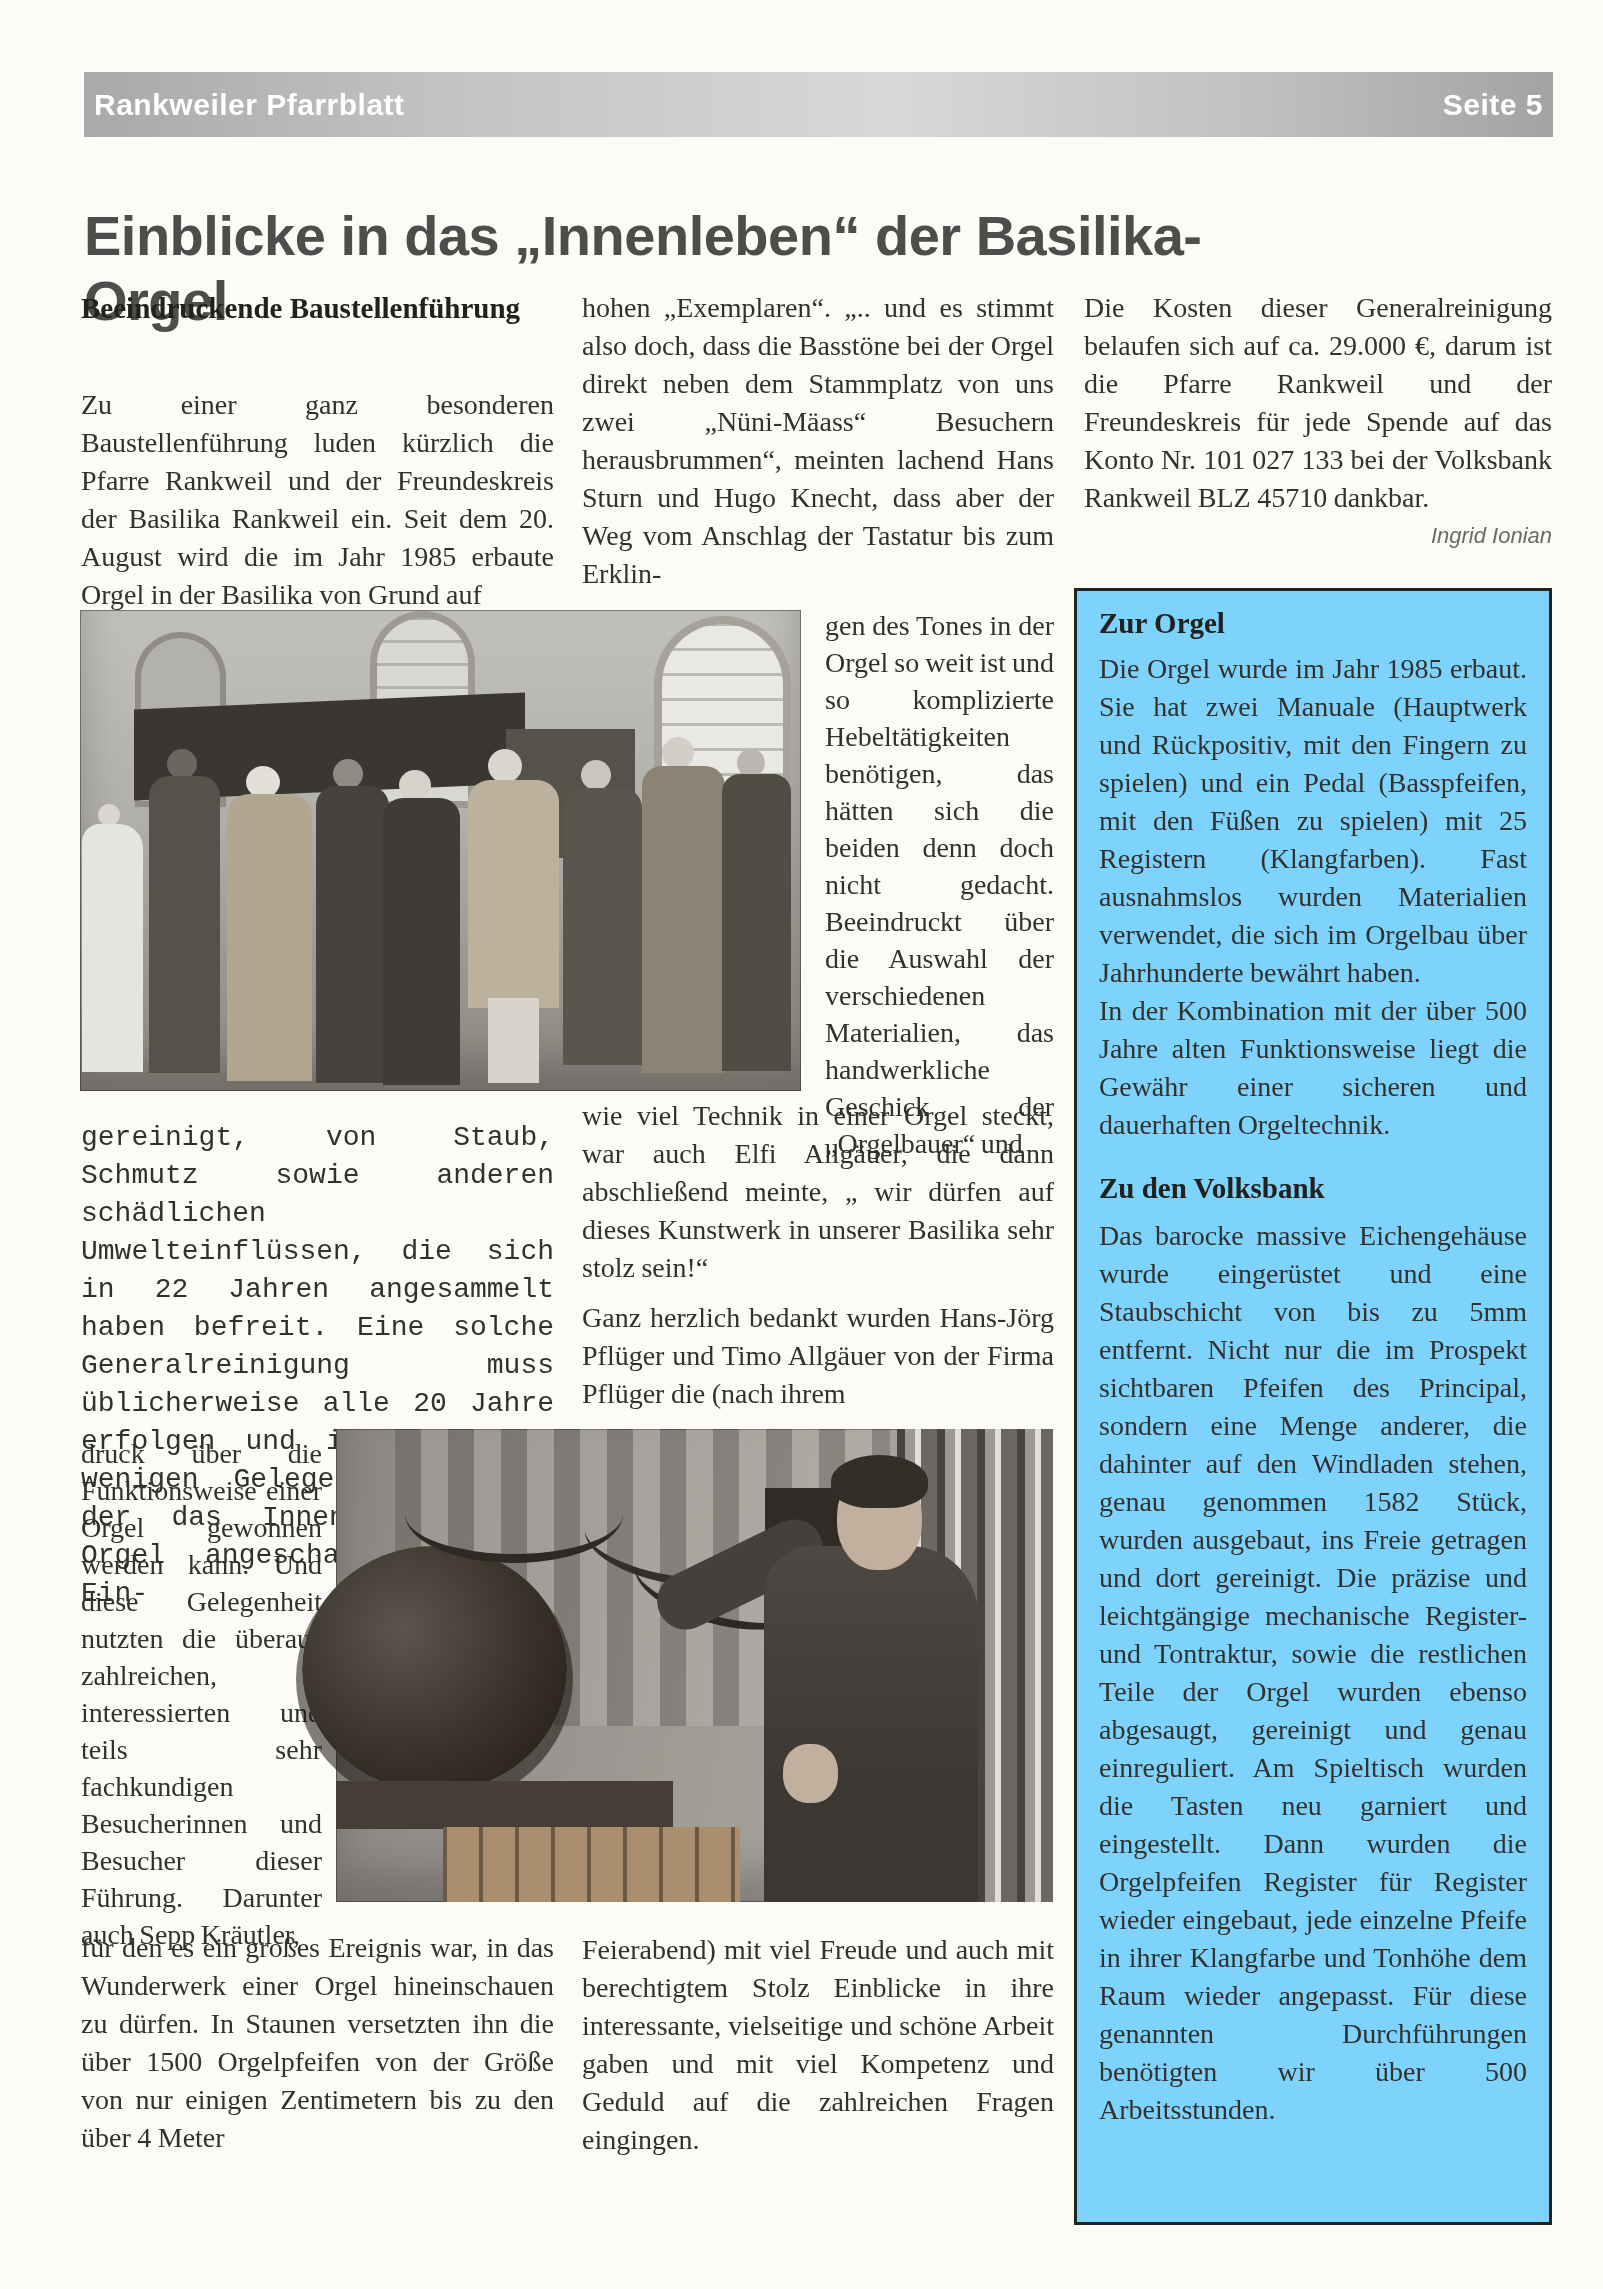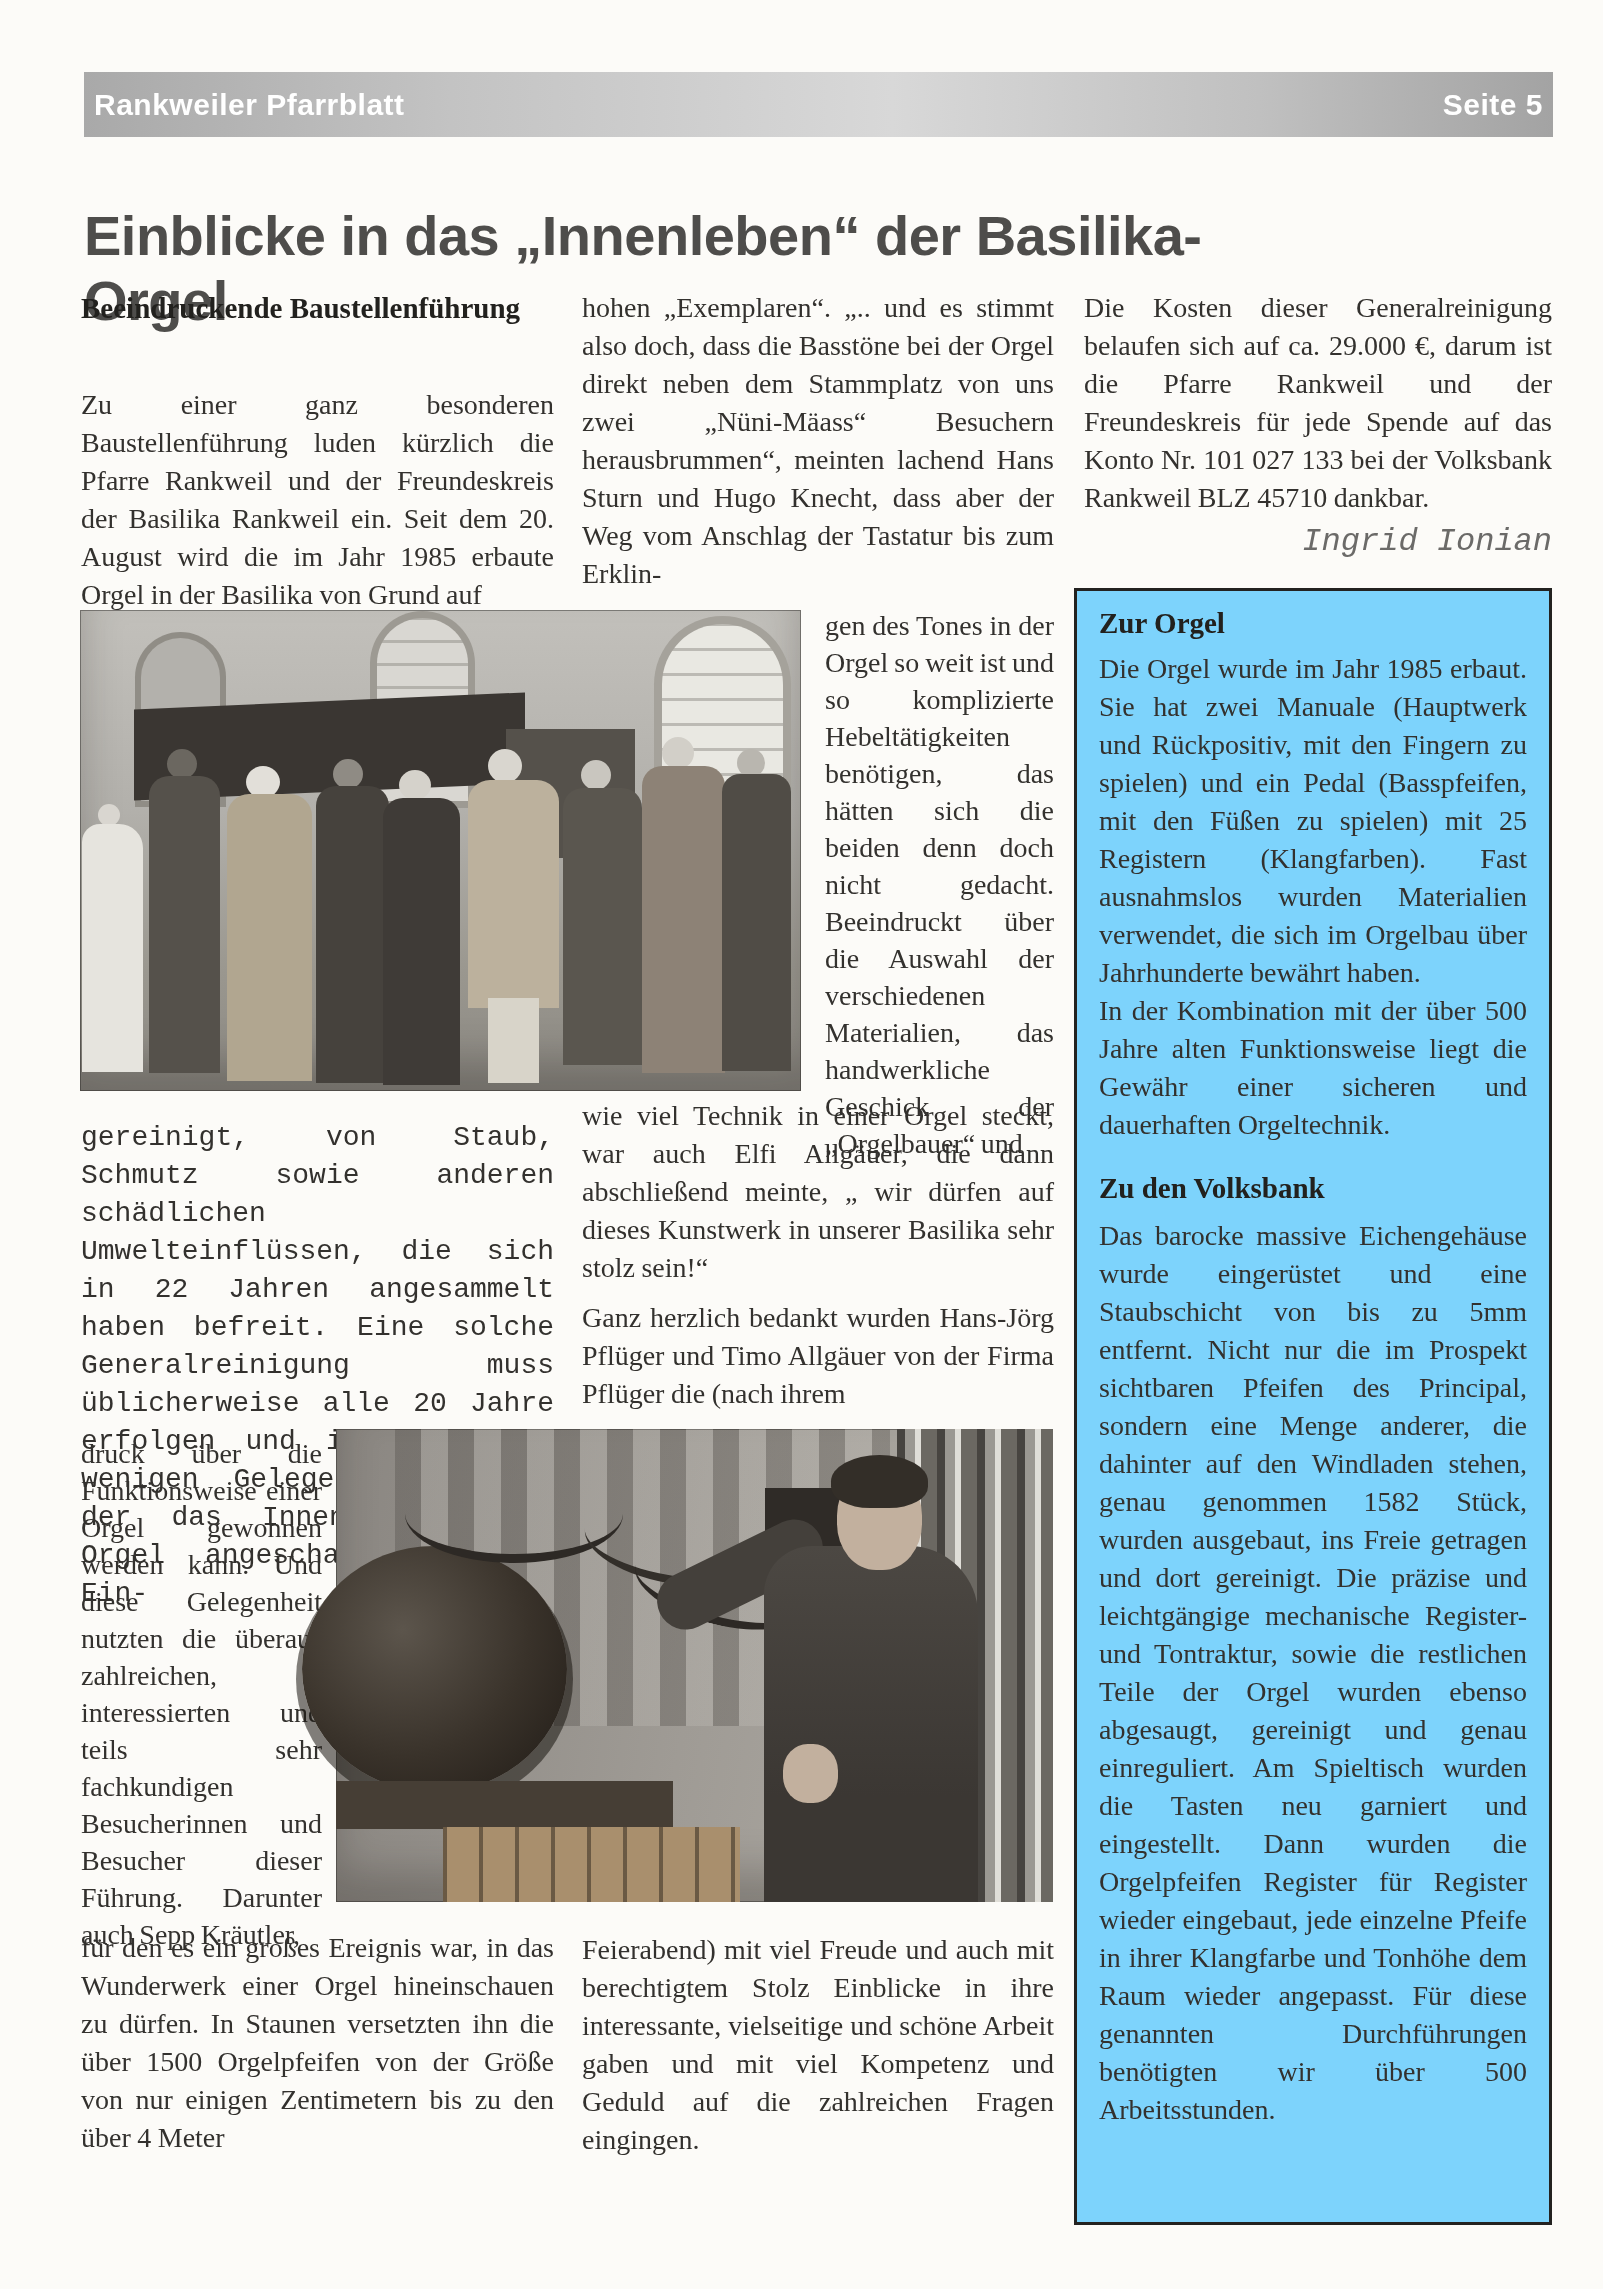--- a/index.html
+++ b/index.html
@@ -26,22 +26,22 @@
   }
   .col-head{
     font-weight:bold;font-size:29px;line-height:38px;color:#22211e;
   }
   .body-txt{
     font-size:28px;line-height:38px;text-align:justify;
     hyphens:auto;overflow-wrap:break-word;word-spacing:-0.5px;
   }
   .narrow{line-height:37px;word-spacing:-1.5px;margin-top:15px;}
   .byline{
-    font-family:Liberation Mono, monospace;
-    font-style:italic;font-size:32px;color:#6b6a68;text-align:right;
+    font-family:Liberation Sans, sans-serif;
+    font-style:italic;font-size:22px;color:#6b6a68;text-align:right;
   }
   .info-box{
     left:1074px;top:588px;width:478px;height:1637px;
     background:#7dd3fc;border:3px solid #232220;box-sizing:border-box;
     padding:16px 22px 0 22px;
   }
   .info-box .bx-h{font-weight:bold;font-size:29px;color:#22211e;margin:0 0 10px 0;}
   .info-box .bx-h2{margin:28px 0 12px 0;}
   .info-box p{margin:0;}
   .photo{box-shadow:inset 0 0 0 1px rgba(40,38,35,.45), inset 0 -30px 40px rgba(30,28,25,.25);}

